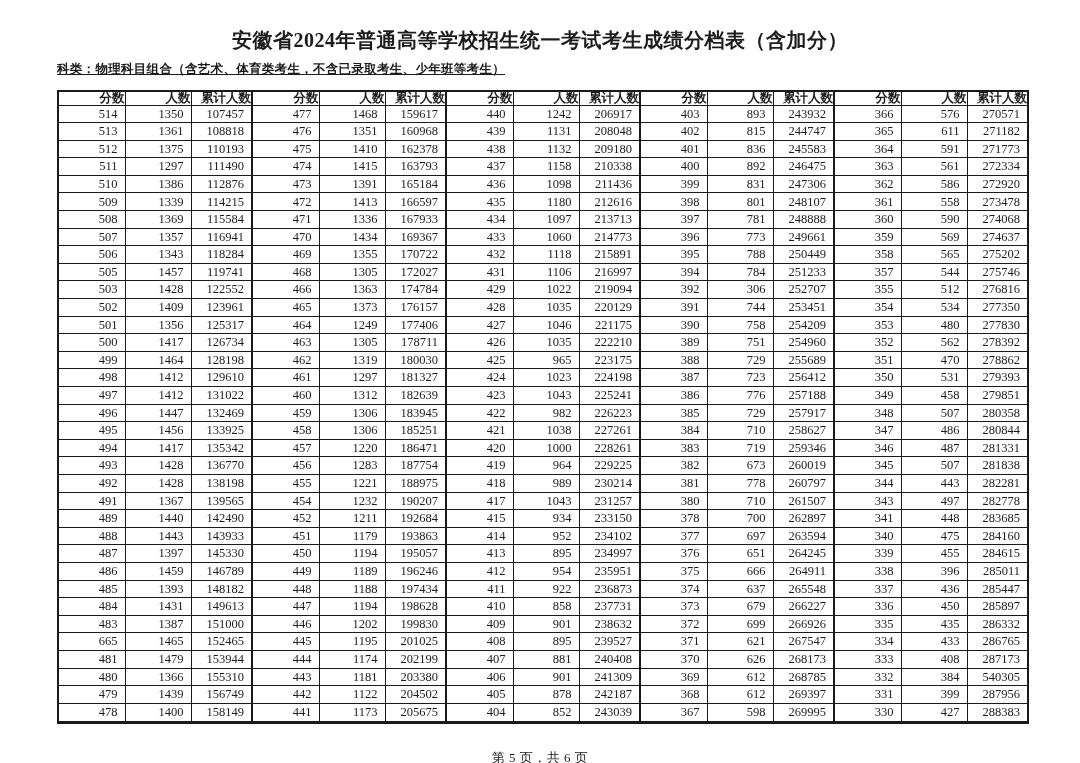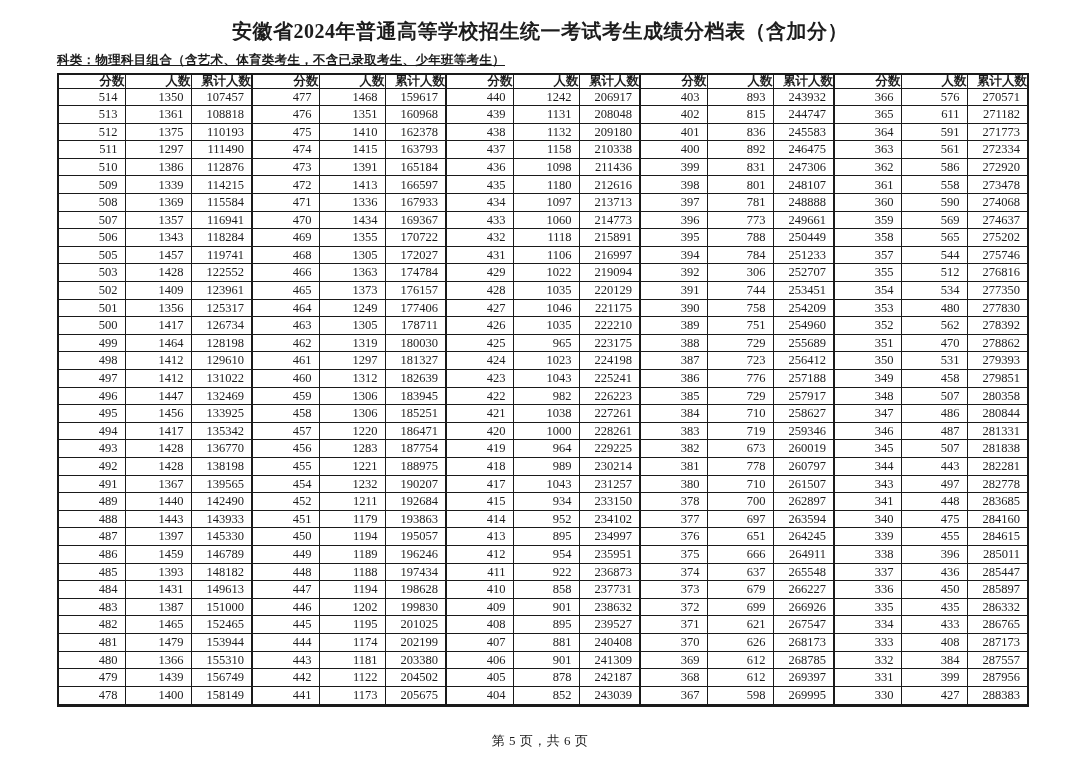--- a/index.html
+++ b/index.html
@@ -6,28 +6,28 @@
   .page {
     position: relative;
     width: 1080px;
     height: 763px;
     background: #ffffff;
     font-family: "Liberation Serif", "DejaVu Serif", serif;
     color: #1c1c1c;
     overflow: hidden;
   }
   .title {
-    padding-top: 18px;
+    padding-top: 27px;
     text-align: center;
     font-size: 20px;
     font-weight: bold;
     letter-spacing: 0.5px;
   }
   .subtitle {
-    margin: 7px 0 4px 57px;
+    margin: 7px 0 12px 57px;
     font-size: 12.5px;
     font-weight: bold;
     text-decoration: underline;
     letter-spacing: 0.3px;
   }
   table.score-table {
     border-collapse: collapse;
     table-layout: fixed;
     width: 971px;
     height: 634px;
@@ -609,21 +609,21 @@
           <td>901</td>
           <td>238632</td>
           <td class="group-start">372</td>
           <td>699</td>
           <td>266926</td>
           <td class="group-start">335</td>
           <td>435</td>
           <td>286332</td>
         </tr>
         <tr>
-          <td>482</td>
+          <td>665</td>
           <td>1465</td>
           <td>152465</td>
           <td class="group-start">445</td>
           <td>1195</td>
           <td>201025</td>
           <td class="group-start">408</td>
           <td>895</td>
           <td>239527</td>
           <td class="group-start">371</td>
           <td>621</td>
@@ -657,21 +657,21 @@
           <td>1181</td>
           <td>203380</td>
           <td class="group-start">406</td>
           <td>901</td>
           <td>241309</td>
           <td class="group-start">369</td>
           <td>612</td>
           <td>268785</td>
           <td class="group-start">332</td>
           <td>384</td>
-          <td>287557</td>
+          <td>540305</td>
         </tr>
         <tr>
           <td>479</td>
           <td>1439</td>
           <td>156749</td>
           <td class="group-start">442</td>
           <td>1122</td>
           <td>204502</td>
           <td class="group-start">405</td>
           <td>878</td>

